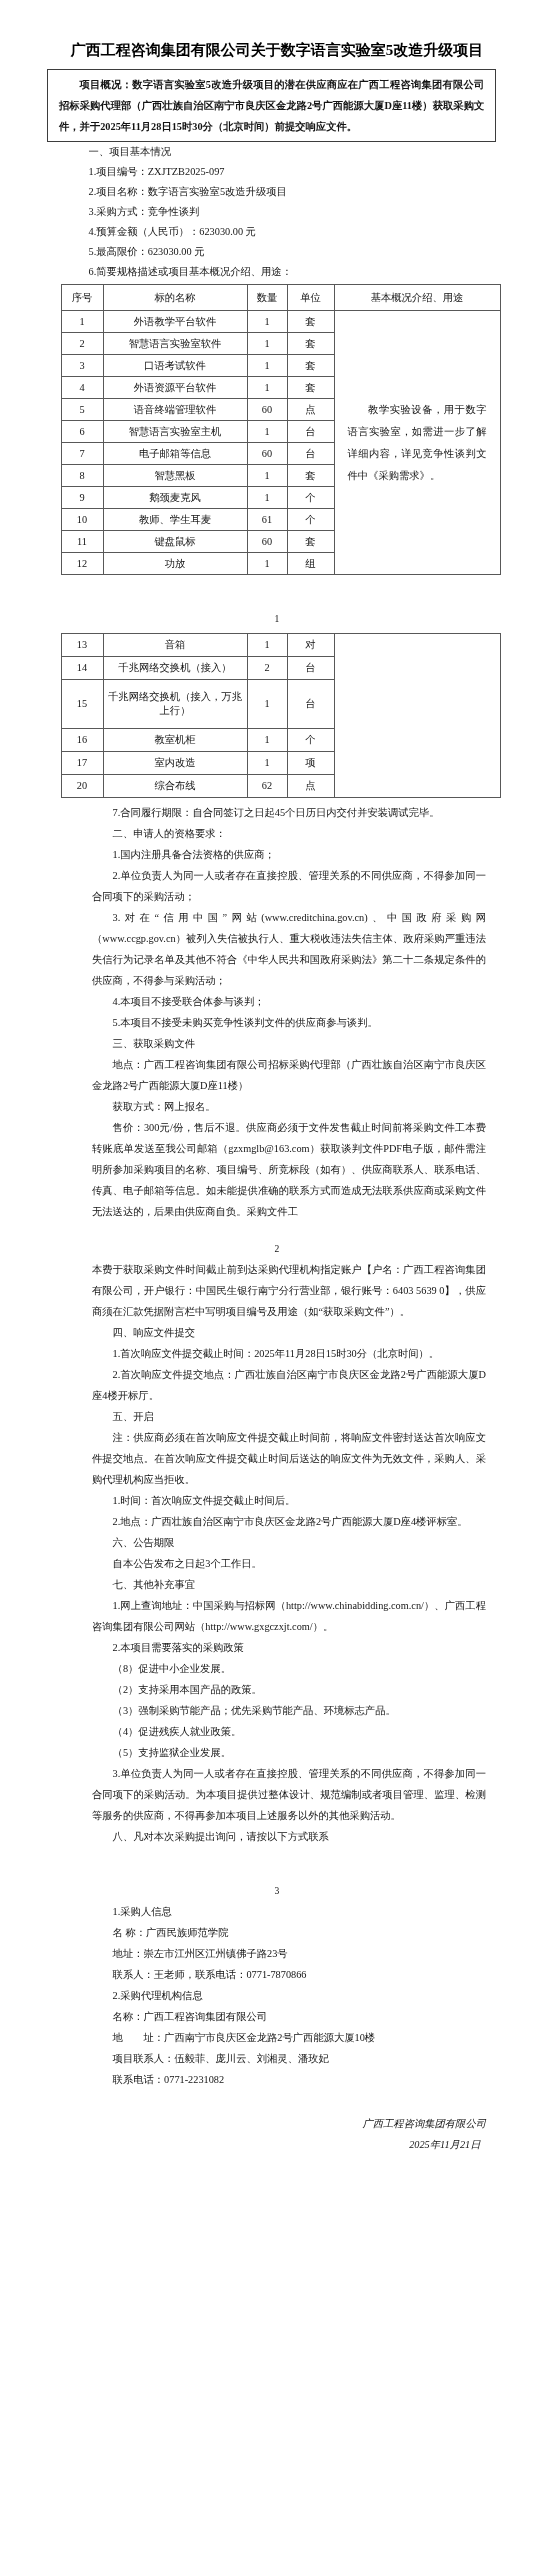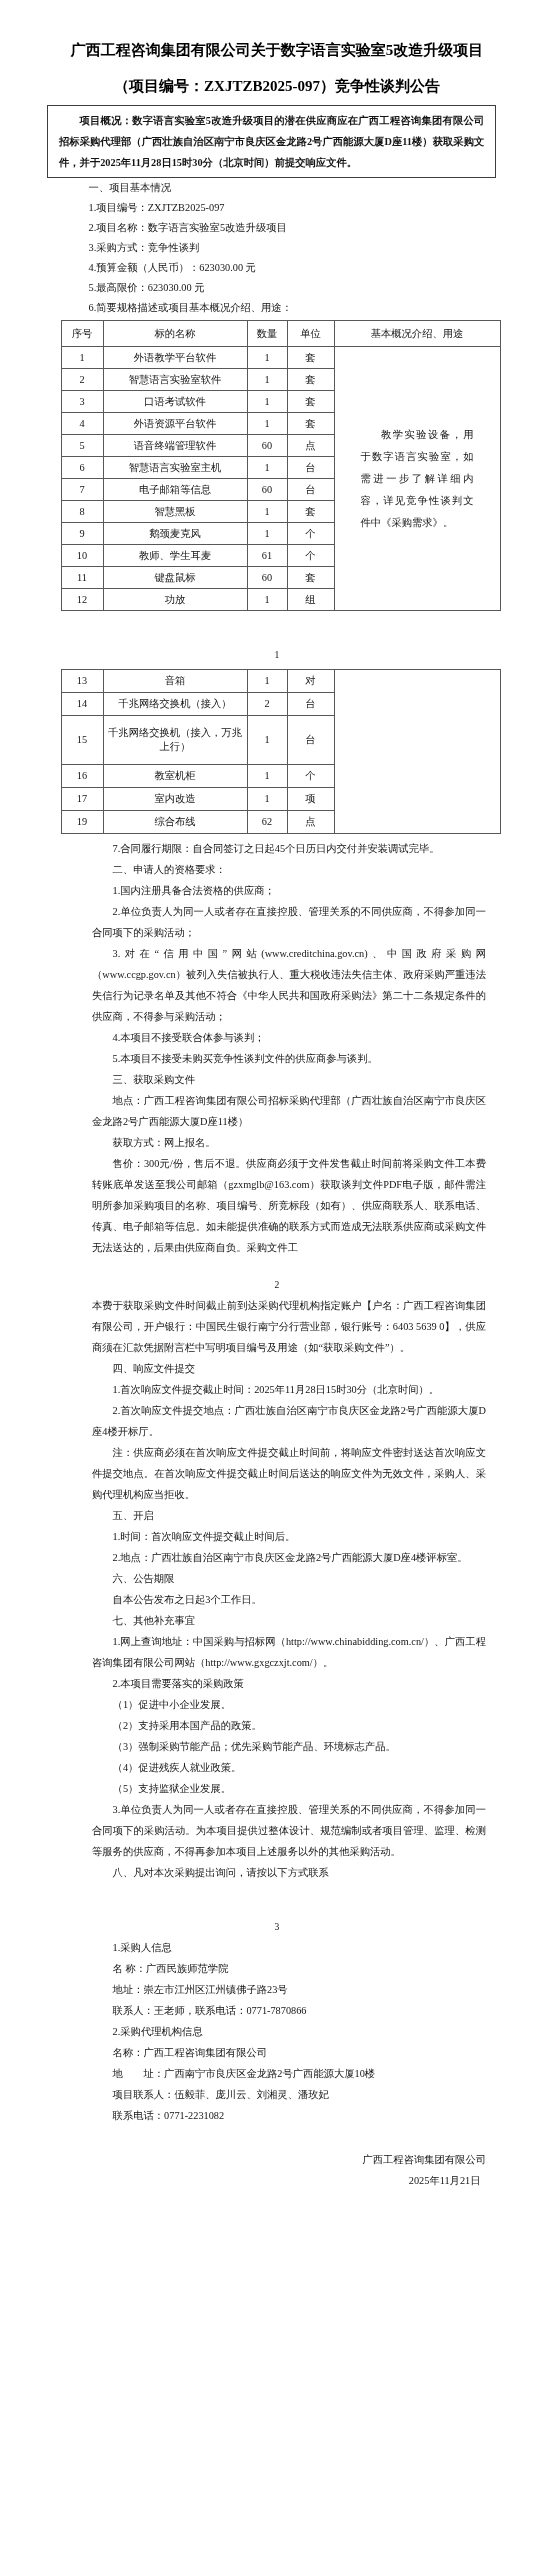--- a/index.html
+++ b/index.html
@@ -10,40 +10,39 @@
   .obox{box-sizing:border-box;border:1.4px solid #3d3d3d;margin:1.4px -10.3px 0 -21px;padding:4.1px 11px;
         font-size:10.3px;font-weight:bold;line-height:21px;text-align:justify;text-indent:2em;}
   .sec1 .line{font-size:10.3px;line-height:20px;text-indent:2em;text-align:justify;}
   table{border-collapse:collapse;table-layout:fixed;margin-left:-7.5px;width:440px;font-size:10.3px;}
   td,th{border:0.7px solid #585858;text-align:center;vertical-align:middle;font-weight:normal;
         padding:0;overflow:hidden;}
   .t1 th{height:25px;}
   .t1 td{height:21px;}
   .t2 td{height:22px;}
   .t2 tr.tall td{height:48px;}
-  td.mergecell{text-align:justify;text-indent:2em;padding:0 26px;line-height:22px;}
+  td.mergecell{text-align:justify;text-indent:2em;padding:0 13px;line-height:22px;}
   .t1{margin-top:2.1px;}
   .t2{margin-top:3.4px;}
   .pagenum{font-size:9.6px;line-height:21px;text-align:center;}
   .pn1{margin-top:33px;}
   .flow{margin-top:4.8px;}
   .para{font-size:10.3px;line-height:21px;text-align:justify;text-indent:2em;margin-left:24px;}
   .noindent{text-indent:0;}
-  .right{text-align:right;text-indent:0;}
+  .right{text-align:right;text-indent:0;font-style:italic;}
   .rightdate{padding-right:5.5px;text-align:right;}
 </style>
 </head>
 <body>
 
 <div class="page">
   <div class="content">
 
     <h1 class="title">
       <div>广西工程咨询集团有限公司关于数字语言实验室5改造升级项目</div>
-      <div>（项目编号：ZXJTZB2025-097）竞争性谈判公告</div>
     </h1>
 
     <div class="obox">项目概况：数字语言实验室5改造升级项目的潜在供应商应在广西工程咨询集团有限公司招标采购代理部（广西壮族自治区南宁市良庆区金龙路2号广西能源大厦D座11楼）获取采购文件，并于2025年11月28日15时30分（北京时间）前提交响应文件。</div>
 
     <div class="sec1">
       <div class="line">一、项目基本情况</div>
 
     <div class="line">1.项目编号：ZXJTZB2025-097</div>
         <div class="line">2.项目名称：数字语言实验室5改造升级项目</div>
         <div class="line">3.采购方式：竞争性谈判</div>
@@ -182,21 +181,21 @@
             <td>1</td>
             <td>个</td>
           </tr>
           <tr>
             <td>17</td>
             <td>室内改造</td>
             <td>1</td>
             <td>项</td>
           </tr>
           <tr>
-            <td>19</td>
+            <td>20</td>
             <td>综合布线</td>
             <td>62</td>
             <td>点</td>
           </tr>
         </tbody>
     </table>
 
     <div class="flow">
         <div class="para">7.合同履行期限：自合同签订之日起45个日历日内交付并安装调试完毕。</div>
         <div class="para">二、申请人的资格要求：</div>
@@ -208,30 +207,30 @@
         <div class="para">三、获取采购文件</div>
         <div class="para">地点：广西工程咨询集团有限公司招标采购代理部（广西壮族自治区南宁市良庆区金龙路2号广西能源大厦D座11楼）</div>
         <div class="para">获取方式：网上报名。</div>
         <div class="para">售价：300元/份，售后不退。供应商必须于文件发售截止时间前将采购文件工本费转账底单发送至我公司邮箱（gzxmglb@163.com）获取谈判文件PDF电子版，邮件需注明所参加采购项目的名称、项目编号、所竞标段（如有）、供应商联系人、联系电话、传真、电子邮箱等信息。如未能提供准确的联系方式而造成无法联系供应商或采购文件无法送达的，后果由供应商自负。采购文件工</div>
         <div style="height: 15.7px;"></div>
         <div class="pagenum">2</div>
         <div class="para noindent">本费于获取采购文件时间截止前到达采购代理机构指定账户【户名：广西工程咨询集团有限公司，开户银行：中国民生银行南宁分行营业部，银行账号：6403 5639 0】，供应商须在汇款凭据附言栏中写明项目编号及用途（如“获取采购文件”）。</div>
         <div class="para">四、响应文件提交</div>
         <div class="para">1.首次响应文件提交截止时间：2025年11月28日15时30分（北京时间）。</div>
         <div class="para">2.首次响应文件提交地点：广西壮族自治区南宁市良庆区金龙路2号广西能源大厦D座4楼开标厅。</div>
+        <div class="para">五、开启</div>
         <div class="para">注：供应商必须在首次响应文件提交截止时间前，将响应文件密封送达首次响应文件提交地点。在首次响应文件提交截止时间后送达的响应文件为无效文件，采购人、采购代理机构应当拒收。</div>
-        <div class="para">五、开启</div>
         <div class="para">1.时间：首次响应文件提交截止时间后。</div>
         <div class="para">2.地点：广西壮族自治区南宁市良庆区金龙路2号广西能源大厦D座4楼评标室。</div>
         <div class="para">六、公告期限</div>
         <div class="para">自本公告发布之日起3个工作日。</div>
         <div class="para">七、其他补充事宜</div>
         <div class="para">1.网上查询地址：中国采购与招标网（http://www.chinabidding.com.cn/）、广西工程咨询集团有限公司网站（http://www.gxgczxjt.com/）。</div>
         <div class="para">2.本项目需要落实的采购政策</div>
-        <div class="para">（1）促进中小企业发展。</div>
+        <div class="para">（8）促进中小企业发展。</div>
         <div class="para">（2）支持采用本国产品的政策。</div>
         <div class="para">（3）强制采购节能产品；优先采购节能产品、环境标志产品。</div>
         <div class="para">（4）促进残疾人就业政策。</div>
         <div class="para">（5）支持监狱企业发展。</div>
         <div class="para">3.单位负责人为同一人或者存在直接控股、管理关系的不同供应商，不得参加同一合同项下的采购活动。为本项目提供过整体设计、规范编制或者项目管理、监理、检测等服务的供应商，不得再参加本项目上述服务以外的其他采购活动。</div>
         <div class="para">八、凡对本次采购提出询问，请按以下方式联系</div>
         <div style="height: 33px;"></div>
         <div class="pagenum">3</div>
         <div class="para">1.采购人信息</div>
         <div class="para">名 称：广西民族师范学院</div>

